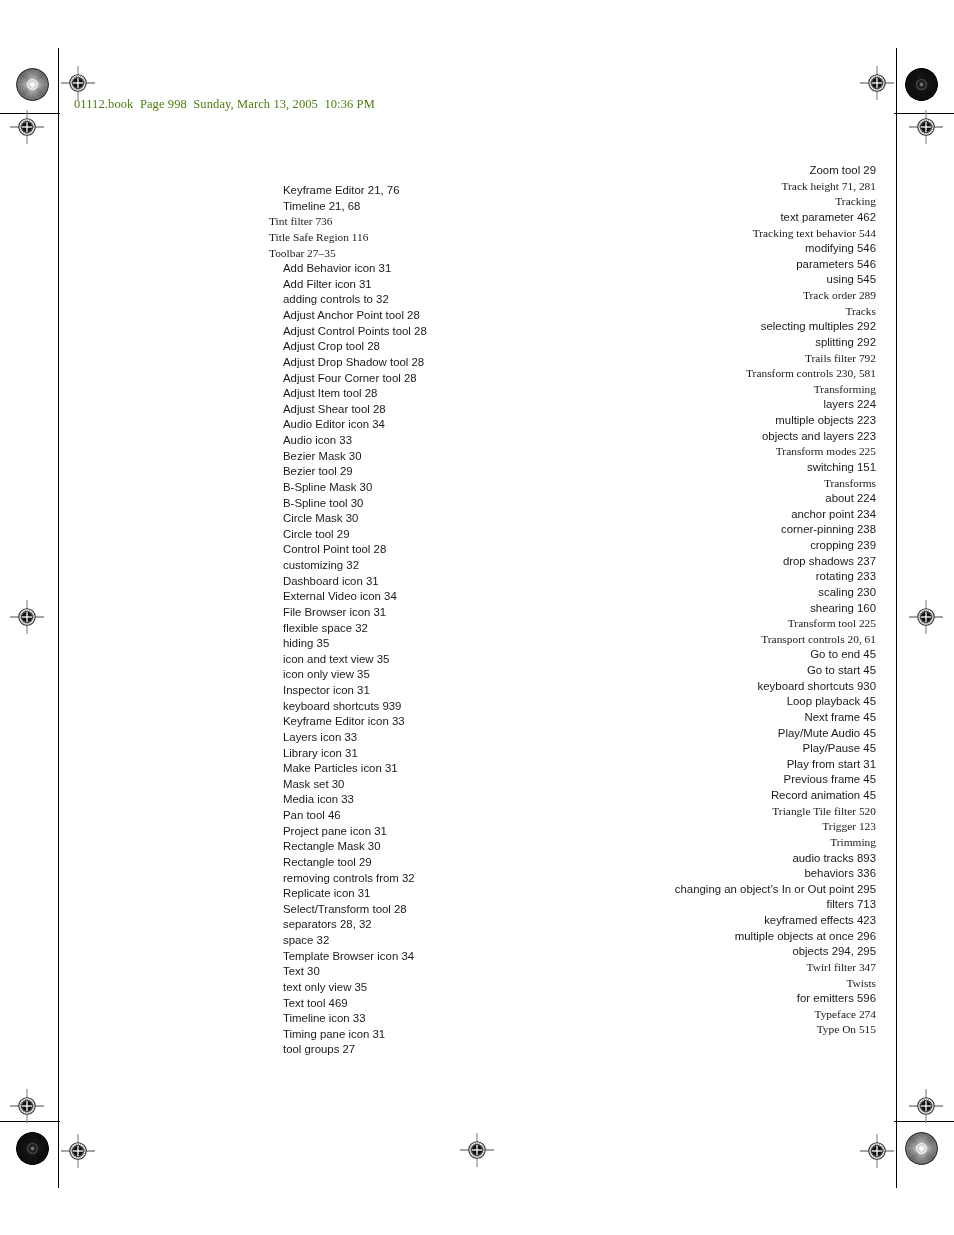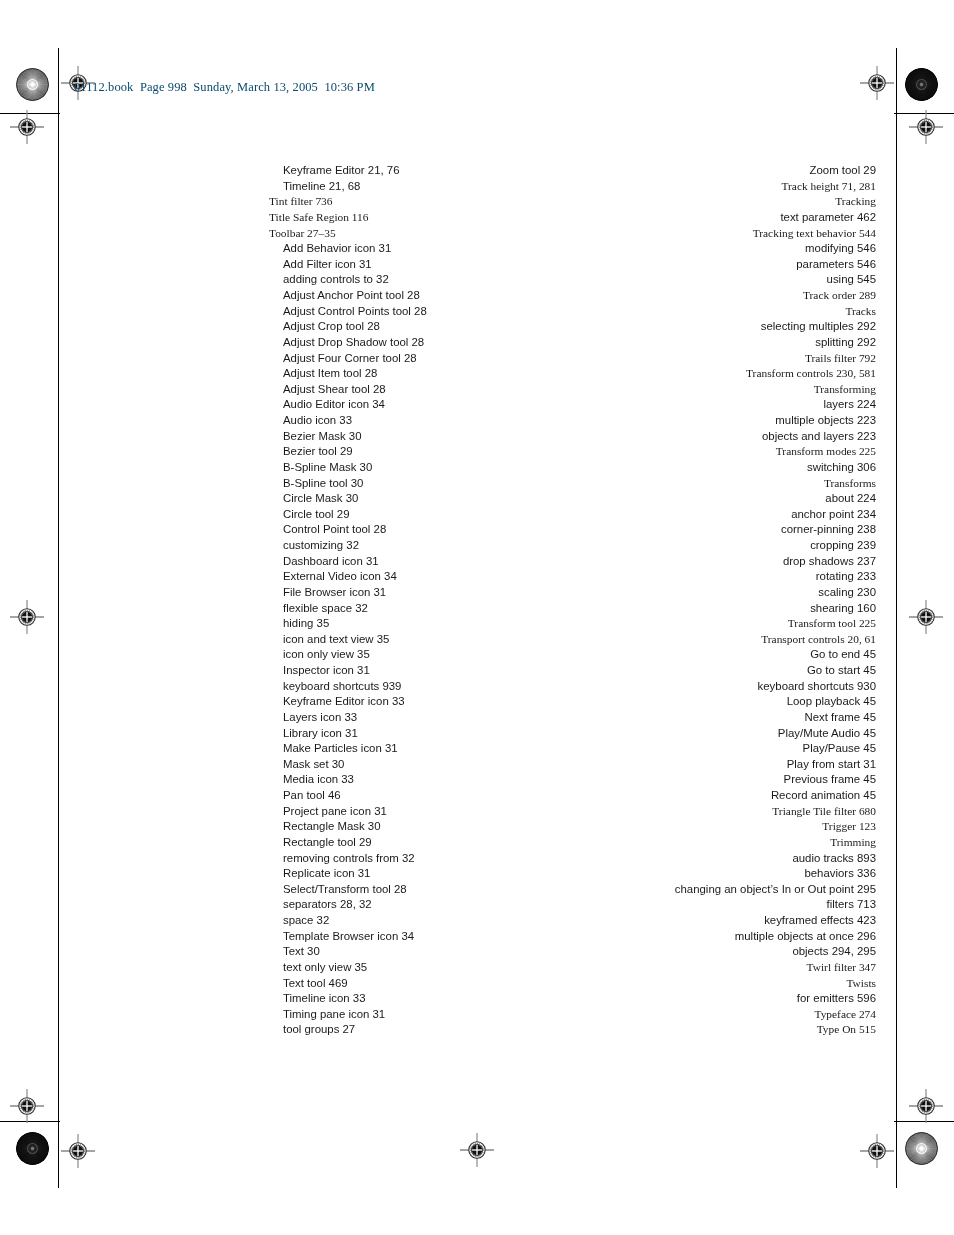--- a/index.html
+++ b/index.html
@@ -44,40 +44,40 @@
   .burst {
     position: absolute;
     border-radius: 50%;
     overflow: hidden;
   }
 
   
   .page-header {
     position: absolute;
     left: 74px;
-    top: 80px;
+    top: 97px;
     font-family: "Liberation Serif", serif;
     font-size: 12.5px;
-    color: #0c4a6e;
+    color: #4d7c0f;
     white-space: pre;
     letter-spacing: 0.1px;
   }
 
   
   .index-body {
     position: absolute;
     left: 0;
     top: 0;
     width: 954px;
   }
   .column {
     position: absolute;
     top: 163px;
   }
-  .column.left  { left: 269px; width: 270px; }
+  .column.left  { left: 269px; width: 270px; margin-top: 20px; }
   .column.right { left: 586px; width: 290px; text-align: right; }
 
   .entry {
     font-size: 11.4px;
     line-height: 15.62px;
     white-space: nowrap;
     color: #1a1a1a;
   }
   .entry.main { padding-left: 0; font-family: Liberation Serif, serif; }
   .entry.sub  { padding-left: 14px; }
@@ -728,21 +728,21 @@
       <div class="entry main">Tracks</div>
       <div class="entry sub">selecting multiples  292</div>
       <div class="entry sub">splitting  292</div>
       <div class="entry main">Trails filter  792</div>
       <div class="entry main">Transform controls  230, 581</div>
       <div class="entry main">Transforming</div>
       <div class="entry sub">layers  224</div>
       <div class="entry sub">multiple objects  223</div>
       <div class="entry sub">objects and layers  223</div>
       <div class="entry main">Transform modes  225</div>
-      <div class="entry sub">switching  306</div>
+      <div class="entry sub">switching  151</div>
       <div class="entry main">Transforms</div>
       <div class="entry sub">about  224</div>
       <div class="entry sub">anchor point  234</div>
       <div class="entry sub">corner-pinning  238</div>
       <div class="entry sub">cropping  239</div>
       <div class="entry sub">drop shadows  237</div>
       <div class="entry sub">rotating  233</div>
       <div class="entry sub">scaling  230</div>
       <div class="entry sub">shearing  160</div>
       <div class="entry main">Transform tool  225</div>
@@ -750,21 +750,21 @@
       <div class="entry sub">Go to end  45</div>
       <div class="entry sub">Go to start  45</div>
       <div class="entry sub">keyboard shortcuts  930</div>
       <div class="entry sub">Loop playback  45</div>
       <div class="entry sub">Next frame  45</div>
       <div class="entry sub">Play/Mute Audio  45</div>
       <div class="entry sub">Play/Pause  45</div>
       <div class="entry sub">Play from start  31</div>
       <div class="entry sub">Previous frame  45</div>
       <div class="entry sub">Record animation  45</div>
-      <div class="entry main">Triangle Tile filter  680</div>
+      <div class="entry main">Triangle Tile filter  520</div>
       <div class="entry main">Trigger  123</div>
       <div class="entry main">Trimming</div>
       <div class="entry sub">audio tracks  893</div>
       <div class="entry sub">behaviors  336</div>
       <div class="entry sub">changing an object’s In or Out point  295</div>
       <div class="entry sub">filters  713</div>
       <div class="entry sub">keyframed effects  423</div>
       <div class="entry sub">multiple objects at once  296</div>
       <div class="entry sub">objects  294, 295</div>
       <div class="entry main">Twirl filter  347</div>

